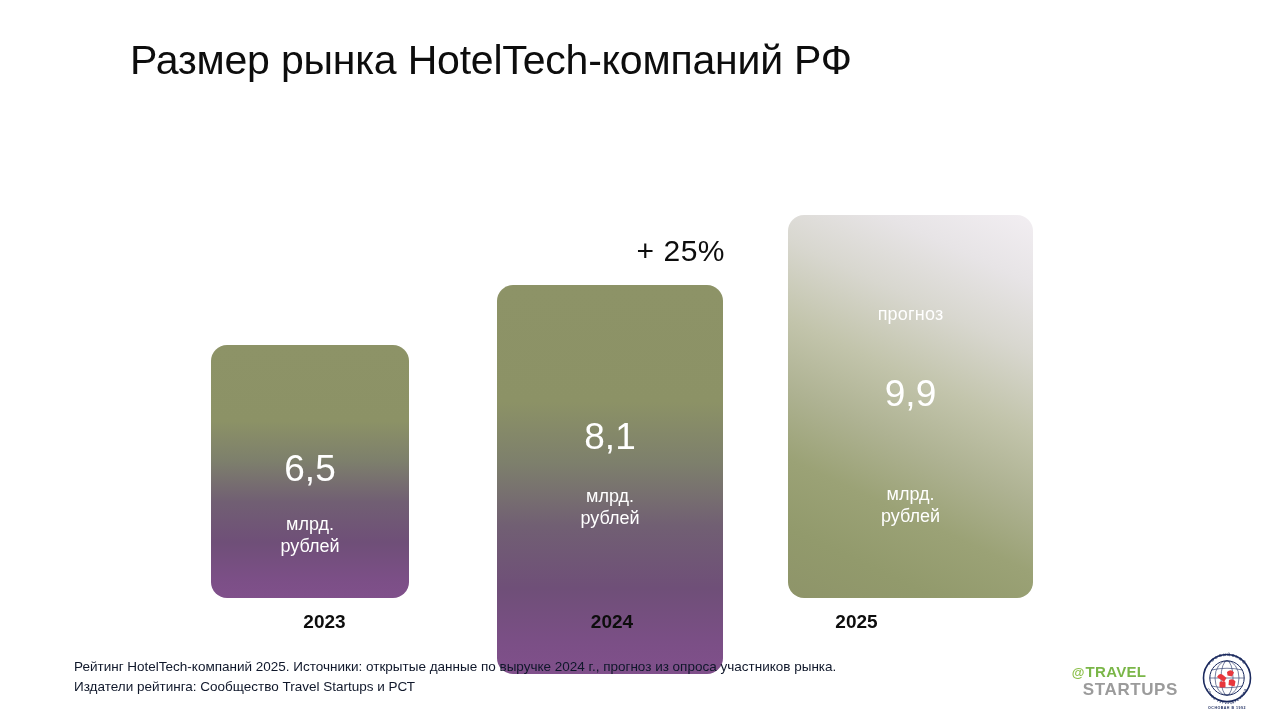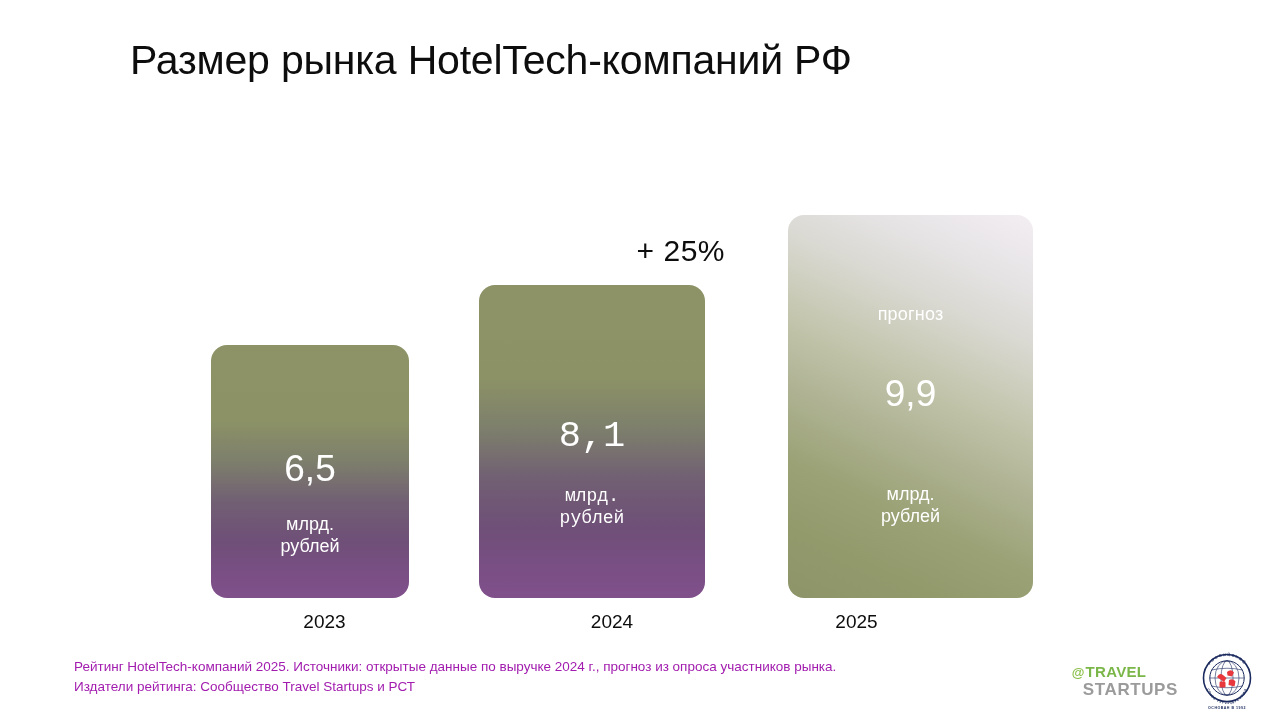--- a/index.html
+++ b/index.html
@@ -108,34 +108,34 @@
     font-weight: 400;
     white-space: nowrap;
     letter-spacing: 0.5px;
   }
   .growth.dark { color: #0d0d0d; }
   .growth.grey { color: #8a8a8a; }
 
   .year-label {
     position: absolute;
     font-size: 19px;
-    font-weight: 400;
+    font-weight: 700;
     color: #0d0d0d;
     text-align: center;
     white-space: nowrap;
   }
 
   
   .footer {
     position: absolute;
     left: 74px;
     top: 657px;
     font-size: 13.5px;
     line-height: 20px;
-    color: #a21caf;
+    color: #0f172a;
     font-weight: 400;
     white-space: nowrap;
   }
   .footer div { white-space: nowrap; }
 
   
   .logos {
     position: absolute;
     right: 22px;
     bottom: 8px;
@@ -194,21 +194,21 @@
         <div class="bar-value" style="margin-top:105px;">6,5</div>
         <div class="bar-unit" style="margin-top:27px;">
           <span>млрд.</span><br>
           <span>рублей</span>
         </div>
       </div>
     </div>
     <div class="year-label" style="left:211px; top:611px; width:227px;">2023</div>
 
     <div class="growth dark" style="left:499px; top:234px; width:226px; text-align:right;">+ 25%</div>
-    <div class="bar grad-vert" style="left:479px; top:285px; width:226px; height:313px;font-family:Liberation Mono, monospace;">
+    <div class="bar grad-vert" style="left:497px; top:285px; width:226px; height:389px;">
       <div class="bar-inner">
         <div class="bar-value" style="margin-top:133px;">8,1</div>
         <div class="bar-unit" style="margin-top:31px;">
           <span>млрд.</span><br>
           <span>рублей</span>
         </div>
       </div>
     </div>
     <div class="year-label" style="left:499px; top:611px; width:226px;">2024</div>
 

